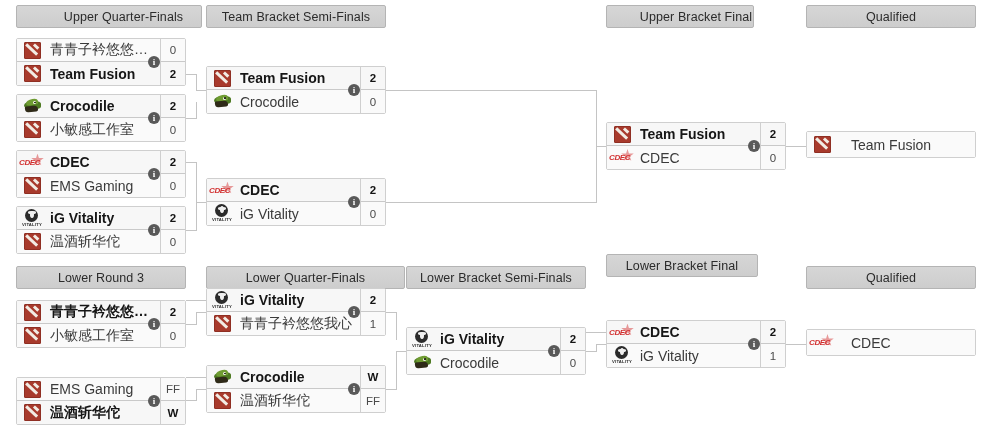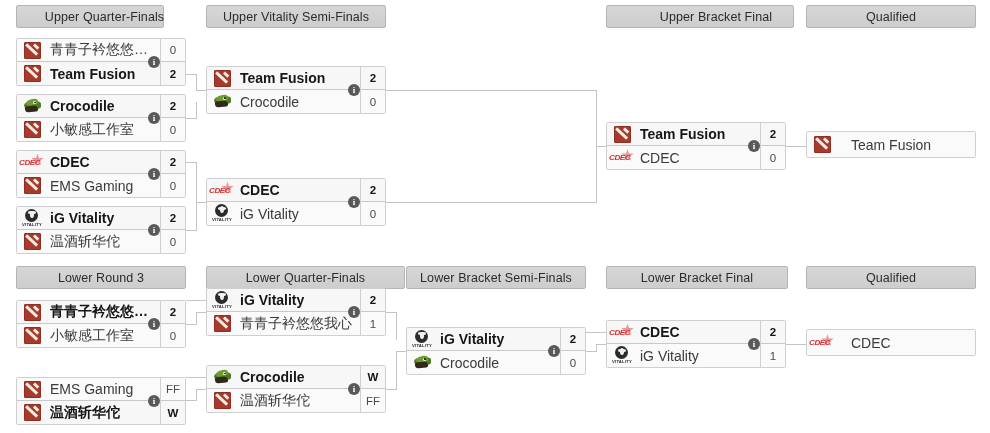--- a/index.html
+++ b/index.html
@@ -212,28 +212,28 @@
     color:#2b2b2b;
     font-family:"Liberation Sans",sans-serif;
     white-space:nowrap;
   }
 </style>
 </head>
 <body>
 
 <div class="bracket">
   <div id="headers-layer">
-      <div class="round-header" style="left: 16px; top: 5px; width: 148px; padding-left: 29px;">Upper Quarter-Finals</div>
-      <div class="round-header" style="left: 206px; top: 5px; width: 180px;">Upper Vitality Semi-Finals</div>
-      <div class="round-header" style="left: 606px; top: 5px; width: 188px; padding-left: 32px;">Upper Bracket Final</div>
+      <div class="round-header" style="left: 16px; top: 5px; width: 186px; padding-left: 29px;">Upper Quarter-Finals</div>
+      <div class="round-header" style="left: 206px; top: 5px; width: 180px;">Team Bracket Semi-Finals</div>
+      <div class="round-header" style="left: 606px; top: 5px; width: 148px; padding-left: 32px;">Upper Bracket Final</div>
       <div class="round-header" style="left: 806px; top: 5px; width: 170px;">Qualified</div>
       <div class="round-header" style="left: 16px; top: 266px; width: 170px;">Lower Round 3</div>
       <div class="round-header" style="left: 206px; top: 266px; width: 199px;">Lower Quarter-Finals</div>
       <div class="round-header" style="left: 406px; top: 266px; width: 180px;">Lower Bracket Semi-Finals</div>
-      <div class="round-header" style="left: 606px; top: 266px; width: 182px;">Lower Bracket Final</div>
+      <div class="round-header" style="left: 606px; top: 254px; width: 152px;">Lower Bracket Final</div>
       <div class="round-header" style="left: 806px; top: 266px; width: 170px;">Qualified</div>
     </div>
   <div id="lines-layer">
       <div class="ln h" style="left: 186px; top: 74px; width: 10px;"></div>
       <div class="ln v" style="left: 196px; top: 74px; height: 16px;"></div>
       <div class="ln h" style="left: 186px; top: 118px; width: 10px;"></div>
       <div class="ln v" style="left: 196px; top: 102px; height: 17px;"></div>
       <div class="ln h" style="left: 196px; top: 90px; width: 10px;"></div>
       <div class="ln h" style="left: 186px; top: 162px; width: 10px;"></div>
       <div class="ln v" style="left: 196px; top: 162px; height: 40px;"></div>

